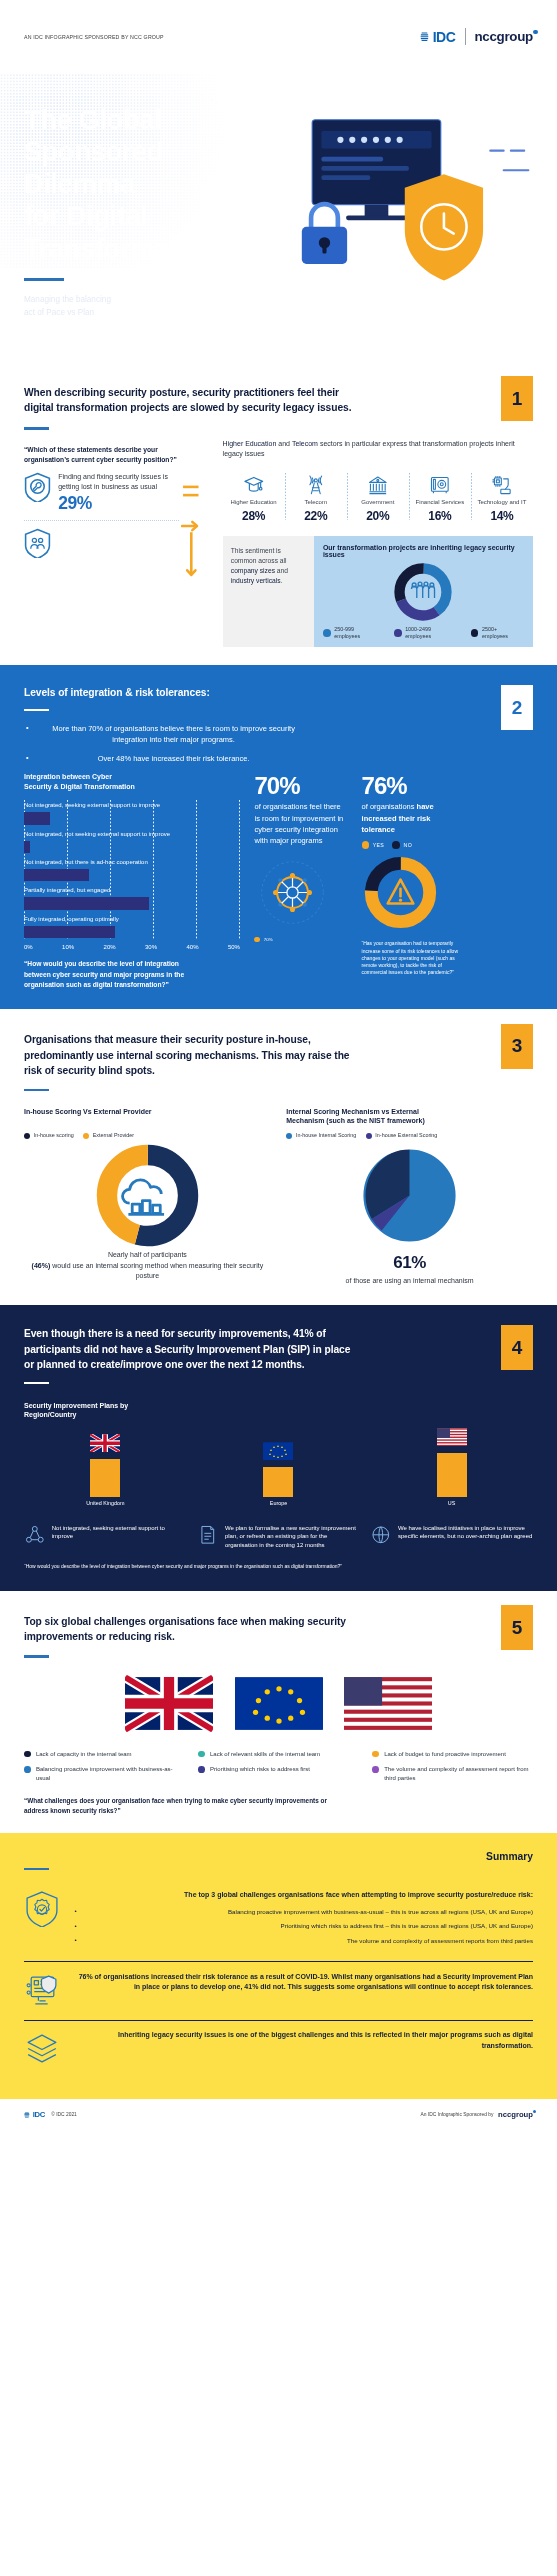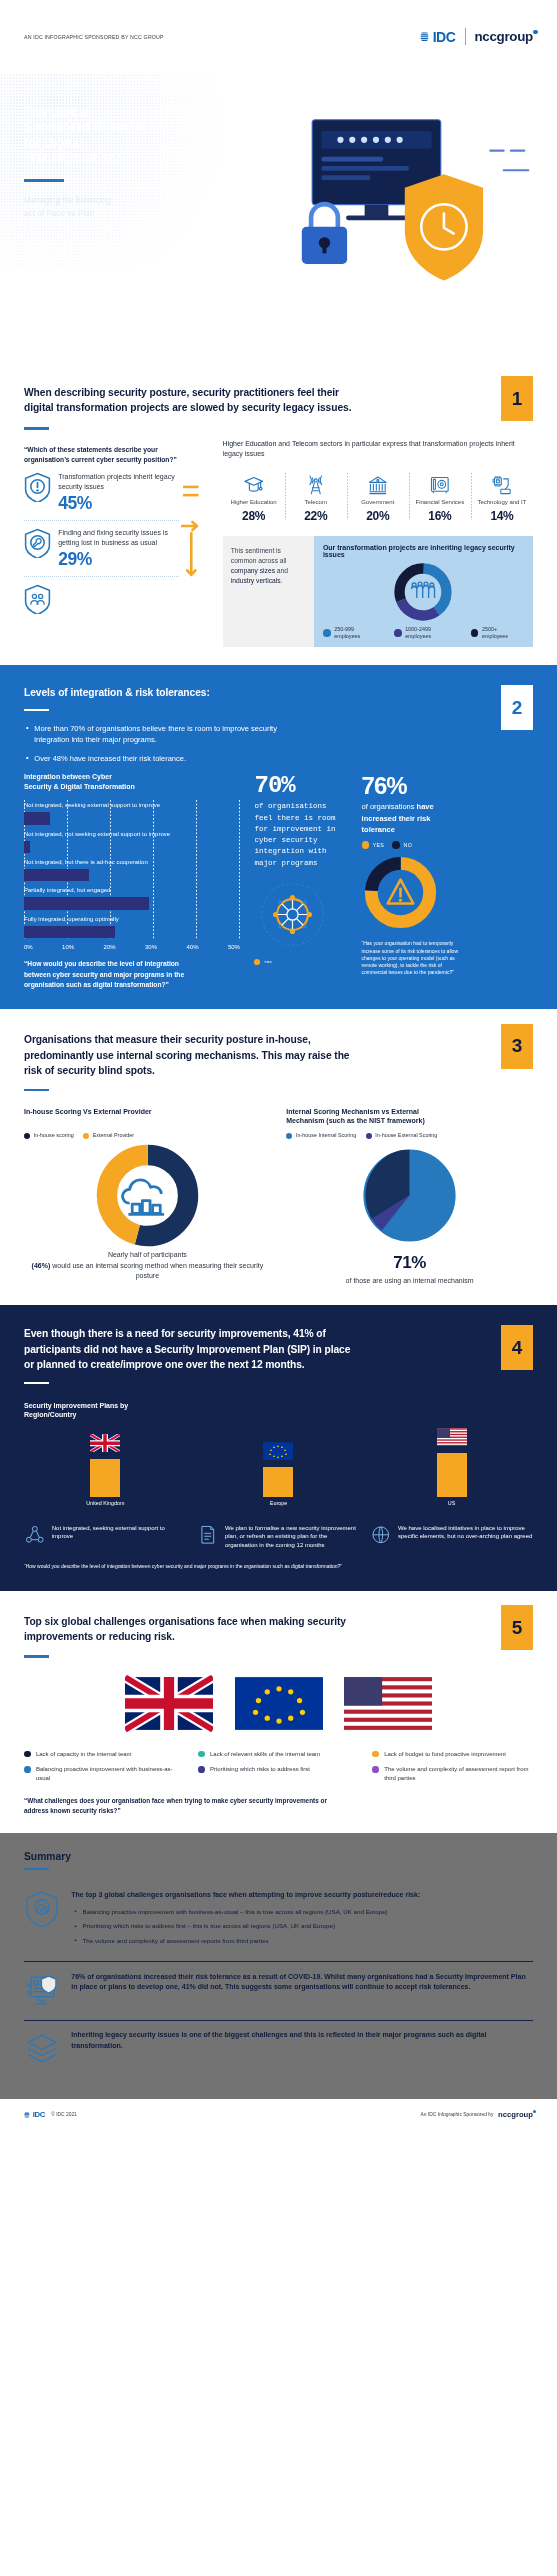--- a/index.html
+++ b/index.html
@@ -57,21 +57,21 @@
   .hero-dots2 {
     position: absolute; left:-31px; top:-20.6px; width: 289px; height: 216px;
     background-image: radial-gradient(rgba(110,150,225,.35) 0.5px, transparent 0.6px);
     background-size: 3.1px 3.1px;
     -webkit-mask-image: radial-gradient(circle at 30% 35%, #000 10%, transparent 70%);
             mask-image: radial-gradient(circle at 30% 35%, #000 10%, transparent 70%);
   }
   .hero-inner { position: relative; padding: 31px 24px 0; display:flex; }
   .hero-left { width: 222px; }
   .hero-title {
-    font-size: 13px; line-height: 1.19; font-weight: bold; color: #fff; letter-spacing: -0.2px;
+    font-size: 27px; line-height: 1.19; font-weight: bold; color: #fff; letter-spacing: -0.2px;
   }
   .hero-rule { width: 40px; height: 2.6px; background: #2b72b8; margin: 13.4px 0 13.4px; }
   .hero-sub { font-size: 8.2px; line-height: 1.55; color: #e5eaf4; font-weight: 300; }
 
   .hero-art { position:absolute; right: 18.5px; top: 20.6px; width: 289px; height: 242px; }
 
   
   .sec { position: relative; }
   .sec-pad { padding: 0 24px; }
   .sec-head {
@@ -127,21 +127,21 @@
   .dot { width: 7.7px; height: 7.7px; border-radius:50%; flex:0 0 7.7px; }
   .legend-lab { font-size: 5.4px; line-height:1.25; color:#2c3440; font-weight:300; }
 
   .arrowcol { width: 24px; display:flex; flex-direction:column; align-items:center; justify-content:center; }
 
   
   .s2 { background:#1b6ec2; color:#fff; padding: 20.6px 0 19.6px; }
   .s2 .sec-head { color:#fff; width: 330px; }
   .s2-bullets { margin-top: 11.3px; }
   .s2-bullets li { list-style:none; position:relative; padding-left: 10.3px; font-size:7.5px; line-height:1.52;
-     font-family:"Liberation Sans Narrow","Liberation Sans",sans-serif; margin-bottom: 7.2px; width: 289px; }
+     font-family:"Liberation Sans Narrow","Liberation Sans",sans-serif; margin-bottom: 7.2px; width: 289px; text-align: center; }
   .s2-bullets li::before { content:"\2022"; position:absolute; left: 2.1px; top:-0.5px; }
 
   .s2-cols { display:flex; margin-top: 8.2px; gap: 5.2px; }
   .chart-col { width: 216px; }
   .chart-title { font-size: 7px; font-weight:bold; line-height:1.35; }
   .bars { margin-top: 9.3px; position:relative; padding-top: 2.1px; }
   .grid { position:absolute; inset: 0 0 11.3px 0; display:flex; justify-content:space-between; }
   .gl { width:1px; background-image: linear-gradient(#ffffff 50%, transparent 0); background-size: 1px 3.6px; opacity:.9; }
   .barrow { position:relative; margin-bottom: 6.2px; }
   .barlab { font-size: 6px; font-weight:300; line-height:1.2; margin-bottom: 2.6px; white-space:nowrap; }
@@ -200,21 +200,21 @@
   .s5 .sec-head { width: 361px; }
   .flags5 { display:flex; justify-content:center; gap: 21.6px; margin-top: 17.5px; }
   .bigflag { width: 88px; height: 57px; border-radius: 3.1px; overflow:hidden; }
   .chal-grid { display:grid; grid-template-columns: 1fr 1fr 1fr; gap: 7.2px 13.4px; margin-top: 17.5px; }
   .chal { display:flex; gap: 5.2px; align-items:flex-start; }
   .chal .dot { width: 6.7px; height:6.7px; flex:0 0 6.7px; margin-top: 1px; }
   .chal-lab { font-size: 6px; line-height:1.4; color:#2c3440; font-weight:300; }
   .s5-q { font-size: 6.4px; font-weight:bold; line-height:1.5; margin-top: 14.4px; width: 319px; }
 
   
-  .summary { background:#737373; padding: 17.5px 24px 20.6px; }
+  .summary { background:#fde047; padding: 17.5px 24px 20.6px; text-align: right; }
   .sum-title { font-size: 10.3px; font-weight:bold;
      font-family:"Liberation Sans Narrow","Liberation Sans",sans-serif; }
   .sum-rule { width: 25px; height: 2.6px; background:#2b72b8; margin: 6.2px 0 10.3px; }
   .sum-item { display:flex; gap: 11.3px; padding: 9.3px 0 11.3px; align-items:flex-start; }
   .sum-item + .sum-item { border-top: 1.5px solid #13224a; }
   .sum-ic { width: 36px; height: 37px; flex:0 0 36px; }
   .sum-body { flex:1; }
   .sum-lead { font-size: 7px; font-weight:bold; line-height:1.5;
      font-family:"Liberation Sans Narrow","Liberation Sans",sans-serif; }
   .sum-bullets { margin-top: 6.2px; }
@@ -323,32 +323,20 @@
     <div class="num-badge badge-amber" style="top:14.4px;">1</div>
     <div class="sec-pad">
       <div class="sec-head">When describing security posture, security practitioners feel their digital transformation projects are slowed by security legacy issues.</div>
       <div class="rule-blue" style="margin:11.3px 0 9.3px;"></div>
 
       <div class="s1-cols">
 
         <div class="s1-left">
           <div class="s1-q">“Which of these statements describe your organisation’s current cyber security position?”</div>
 
-          <div class="stat-row">
-            <svg class="shield-ic" viewBox="0 0 52 58">
-              <path d="M26 3 L49 12 v23c0 13-11 19-23 24C14 54 3 48 3 35V12z" fill="none" stroke="#2779bd" stroke-width="3"></path>
-              <circle cx="26" cy="28" r="13" fill="none" stroke="#2779bd" stroke-width="3"></circle>
-              <rect x="24.3" y="19" width="3.4" height="12" rx="1.7" fill="#2779bd"></rect>
-              <circle cx="26" cy="35.5" r="2.3" fill="#2779bd"></circle>
-            </svg>
-            <div>
-              <div class="stat-txt">Transformation projects inherit legacy security issues</div>
-              <div class="stat-pct">45%</div>
-            </div>
-          </div>
 
           <div class="stat-row">
             <svg class="shield-ic" viewBox="0 0 52 58">
               <path d="M26 3 L49 12 v23c0 13-11 19-23 24C14 54 3 48 3 35V12z" fill="none" stroke="#2779bd" stroke-width="3"></path>
               <circle cx="26" cy="28" r="13" fill="none" stroke="#2779bd" stroke-width="3"></circle>
               <path d="M31 21a5.5 5.5 0 0 0-7.5 6.4l-6 6 2.8 2.8 6-6A5.5 5.5 0 0 0 32.7 23z" fill="none" stroke="#2779bd" stroke-width="2.6" stroke-linejoin="round"></path>
             </svg>
             <div>
               <div class="stat-txt">Finding and fixing security issues is getting lost in business as usual</div>
               <div class="stat-pct">29%</div>
@@ -551,21 +539,21 @@
               <span>10%</span>
               <span>20%</span>
               <span>30%</span>
               <span>40%</span>
               <span>50%</span>
             </div>
           </div>
           <div class="s2-quote">“How would you describe the level of integration between cyber security and major programs in the organisation such as digital transformation?”</div>
         </div>
 
-        <div class="stat-col" style="padding-left:9.3px;font-family:Liberation Mono, monospace;">
+        <div class="stat-col" style="padding-left:9.3px;">
           <div class="big-pct">70%</div>
           <div class="stat-body">of organisations feel there is room for improvement in cyber security integration with major programs</div>
           <svg width="77" height="77" viewBox="0 0 150 150" style="margin-top:7.2px">
             <circle cx="75" cy="75" r="60" fill="none" stroke="#2b7fd0" stroke-width="2" stroke-dasharray="5 5"></circle>
             <circle cx="75" cy="75" r="30" fill="none" stroke="#f5a623" stroke-width="4"></circle>
             <g fill="none" stroke="#fff" stroke-width="2.4" stroke-linecap="round">
               <circle cx="75" cy="75" r="11"></circle>
               <path d="M75 64V46M75 86v18M64 75H46M86 75h18M67 67 54 54M83 67 96 54M67 83 54 96M83 83 96 96"></path>
             </g>
             <g fill="#f5a623">
@@ -674,21 +662,21 @@
           </div>
           <div class="pie-area">
             <svg width="103" height="103" viewBox="0 0 100 100">
               <circle cx="50" cy="50" r="46" fill="#2779bd"></circle>
               <path d="M50 50 L50 4 A46 46 0 0 0 13.4 72.8 Z" fill="#18305c"></path>
               <path d="M50 50 L13.4 72.8 A46 46 0 0 0 23 84 Z" fill="#3b3b8f"></path>
               <circle cx="50" cy="50" r="46" fill="none" stroke="#fff" stroke-width="2.5"></circle>
             </svg>
           </div>
           <div class="s3-caption">
-            <div class="s3-big">71%</div>
+            <div class="s3-big">61%</div>
             <div>of those are using an internal mechanism</div>
           </div>
         </div>
       </div>
     </div>
   </div>
 
   <div class="sec s4">
     <div class="num-badge badge-amber" style="top:20.6px;">4</div>
     <div class="sec-pad">

